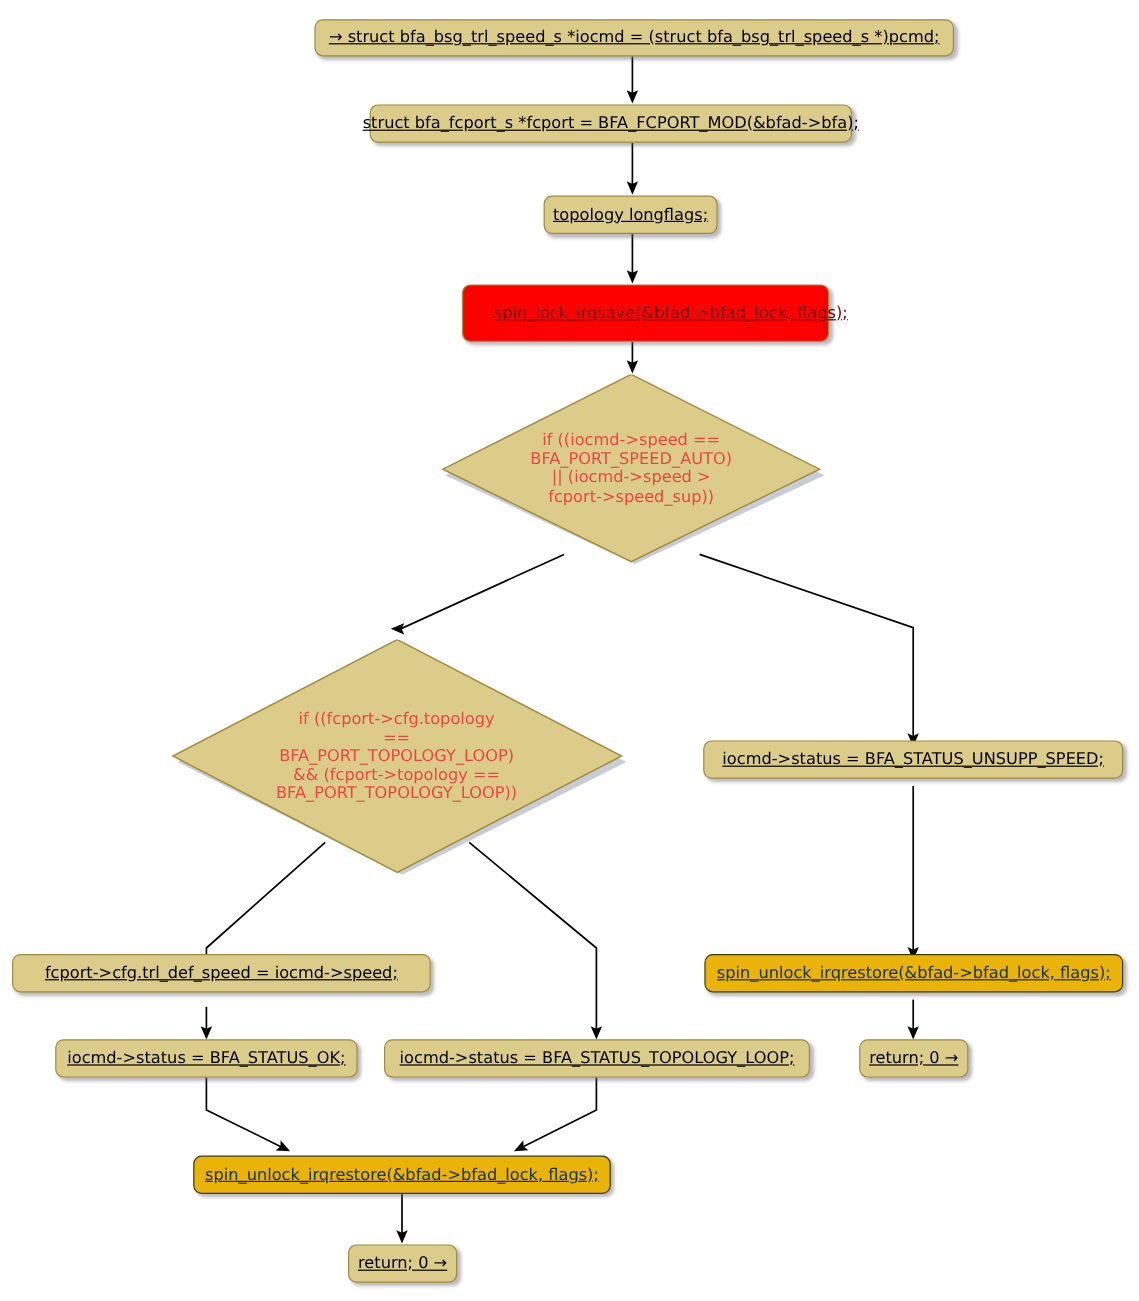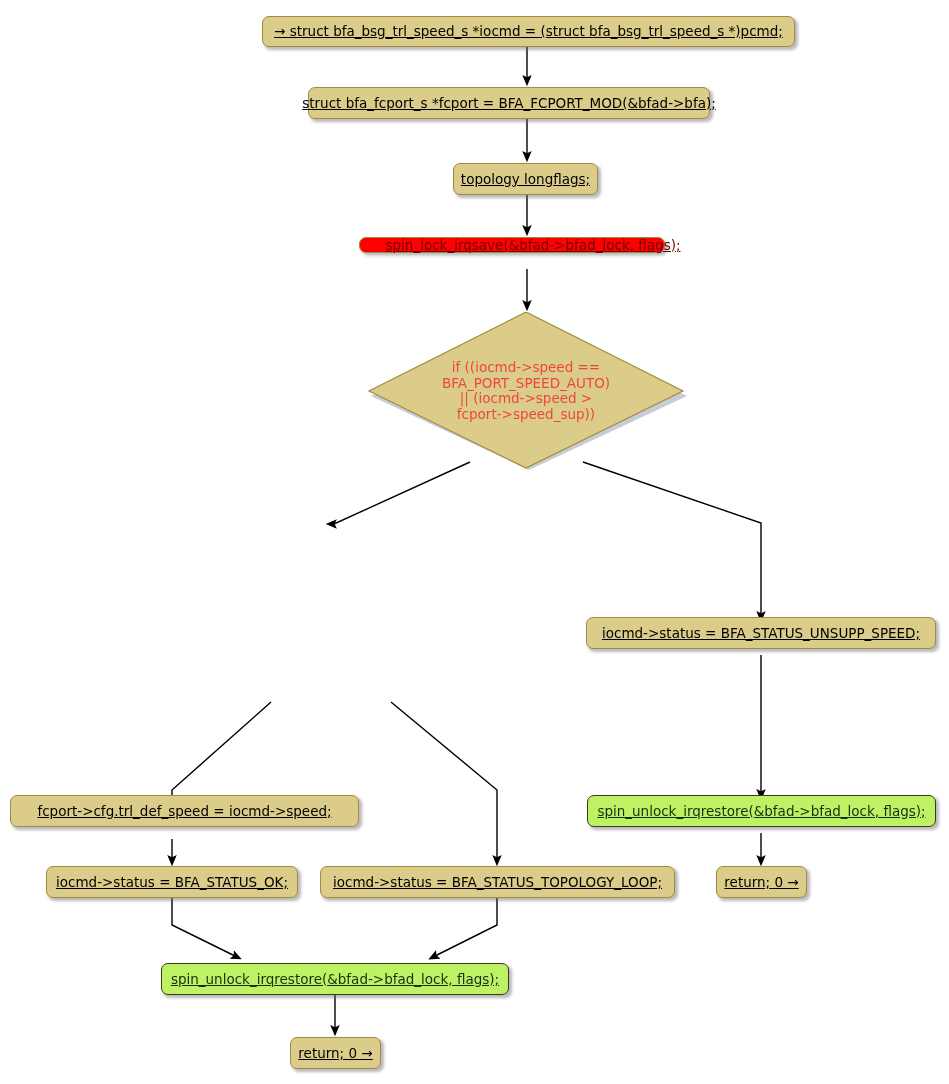--- a/index.html
+++ b/index.html
@@ -42,21 +42,21 @@
     border: 1.2px solid #A08C3C;
     border-radius: 7px;
     box-shadow: 2.5px 2.5px 3px rgba(100,100,110,0.45);
   }
   .rect.red {
     background: #FF0000;
     border: 1.2px solid #A08C3C;
     color: #6e0000;
   }
   .rect.green {
-    background: #bef264;
+    background: #eab308;
     border: 1.2px solid #3b3b12;
     color: #113311;
   }
   .diamond {
     background: transparent;
     border: none;
     box-shadow: none;
   }
   .diamond .dshape {
     position: absolute;
@@ -113,35 +113,46 @@
   </div>
 
   <div class="node rect" style="left:308px; top:87px; width:402px; height:32px;">
     <span class="label">struct bfa_fcport_s *fcport = BFA_FCPORT_MOD(&amp;bfad-&gt;bfa);</span>
   </div>
 
   <div class="node rect" style="left:453px; top:163px; width:145px; height:32px;">
     <span class="label">topology longflags;</span>
   </div>
 
-  <div class="node rect red" style="left:359px; top:237px; width:306px; height:16px;padding-left:42px;">
+  <div class="node rect red" style="left:385px; top:237px; width:306px; height:48px;padding-left:42px;">
     <span class="label">spin_lock_irqsave(&amp;bfad-&gt;bfad_lock, flags);</span>
   </div>
 
   <div class="node diamond" style="left:365px; top:312px; width:322px; height:158px;">
     <svg class="dshape" viewBox="0 0 322 158" preserveAspectRatio="none">
       <polygon points="164,6 322,84 164,158 6,84" fill="#9aa3b8" opacity="0.55"></polygon>
       <polygon points="161,0 318,79 161,156 4,79" fill="#DCCC8A" stroke="#A08C3C" stroke-width="1.2"></polygon>
     </svg>
     <span class="dlabel">if ((iocmd-&gt;speed ==
 BFA_PORT_SPEED_AUTO)
 || (iocmd-&gt;speed &gt;
 fcport-&gt;speed_sup))</span>
   </div>
 
+  <div class="node diamond" style="left:139px; top:533px; width:383px; height:196px;">
+    <svg class="dshape" viewBox="0 0 383 196" preserveAspectRatio="none">
+      <polygon points="196,6 383,102 196,196 9,102" fill="#9aa3b8" opacity="0.55"></polygon>
+      <polygon points="192,0 379,97 192,194 5,97" fill="#DCCC8A" stroke="#A08C3C" stroke-width="1.2"></polygon>
+    </svg>
+    <span class="dlabel">if ((fcport-&gt;cfg.topology
+==
+BFA_PORT_TOPOLOGY_LOOP)
+&amp;&amp; (fcport-&gt;topology ==
+BFA_PORT_TOPOLOGY_LOOP))</span>
+  </div>
 
   <div class="node rect" style="left:586px; top:617px; width:350px; height:32px;">
     <span class="label">iocmd-&gt;status = BFA_STATUS_UNSUPP_SPEED;</span>
   </div>
 
   <div class="node rect green" style="left:587px; top:795px; width:349px; height:32px;">
     <span class="label">spin_unlock_irqrestore(&amp;bfad-&gt;bfad_lock, flags);</span>
   </div>
 
   <div class="node rect" style="left:716px; top:866px; width:91px; height:32px;">

